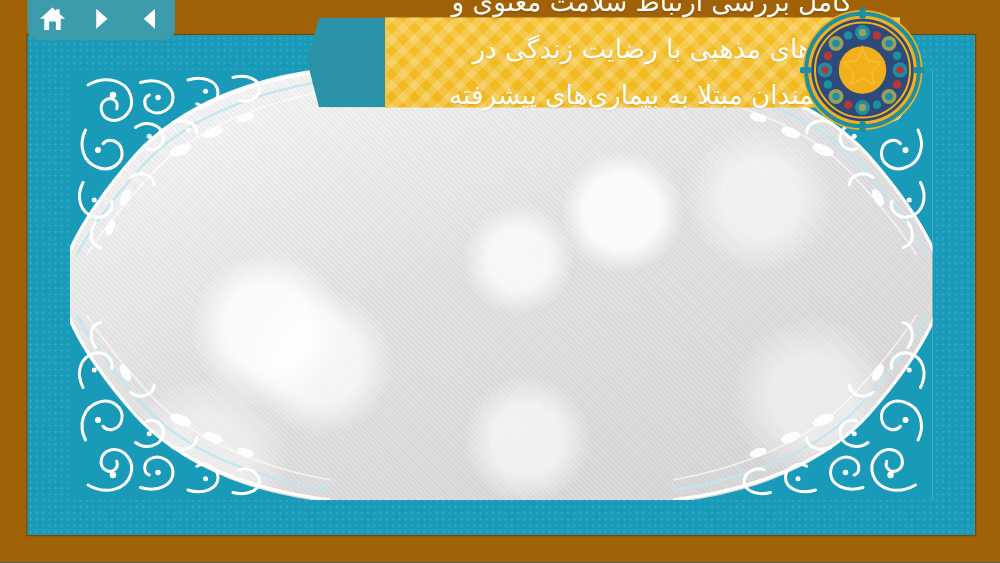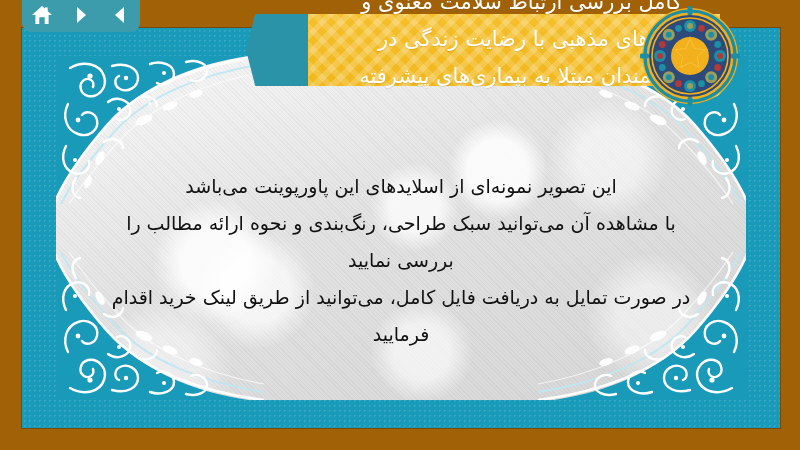--- a/index.html
+++ b/index.html
@@ -360,20 +360,17 @@
             <circle cx="65" cy="55" r="2"></circle>
         </g>
         <g fill="#ffffff" opacity=".95">
           <ellipse cx="90" cy="66" rx="9" ry="4.2" transform="rotate(-22 90 66)"></ellipse>
           <ellipse cx="116" cy="52" rx="8" ry="3.8" transform="rotate(-20 116 52)"></ellipse>
           <ellipse cx="142" cy="40" rx="7" ry="3.4" transform="rotate(-18 142 40)"></ellipse>
           <ellipse cx="46" cy="104" rx="7.5" ry="3.6" transform="rotate(-62 46 104)"></ellipse>
         </g>
       </svg>
 
-      <div id="body-text">این تصویر نمونه‌ای از اسلایدهای این پاورپوینت می‌باشد
-با مشاهده آن می‌توانید سبک طراحی، رنگ‌بندی و نحوه ارائه مطالب را بررسی نمایید
-در صورت تمایل به دریافت فایل کامل، می‌توانید از طریق لینک خرید اقدام فرمایید</div>
 
     </div>
   </div>
 
 </div>
 
 </body></html>

